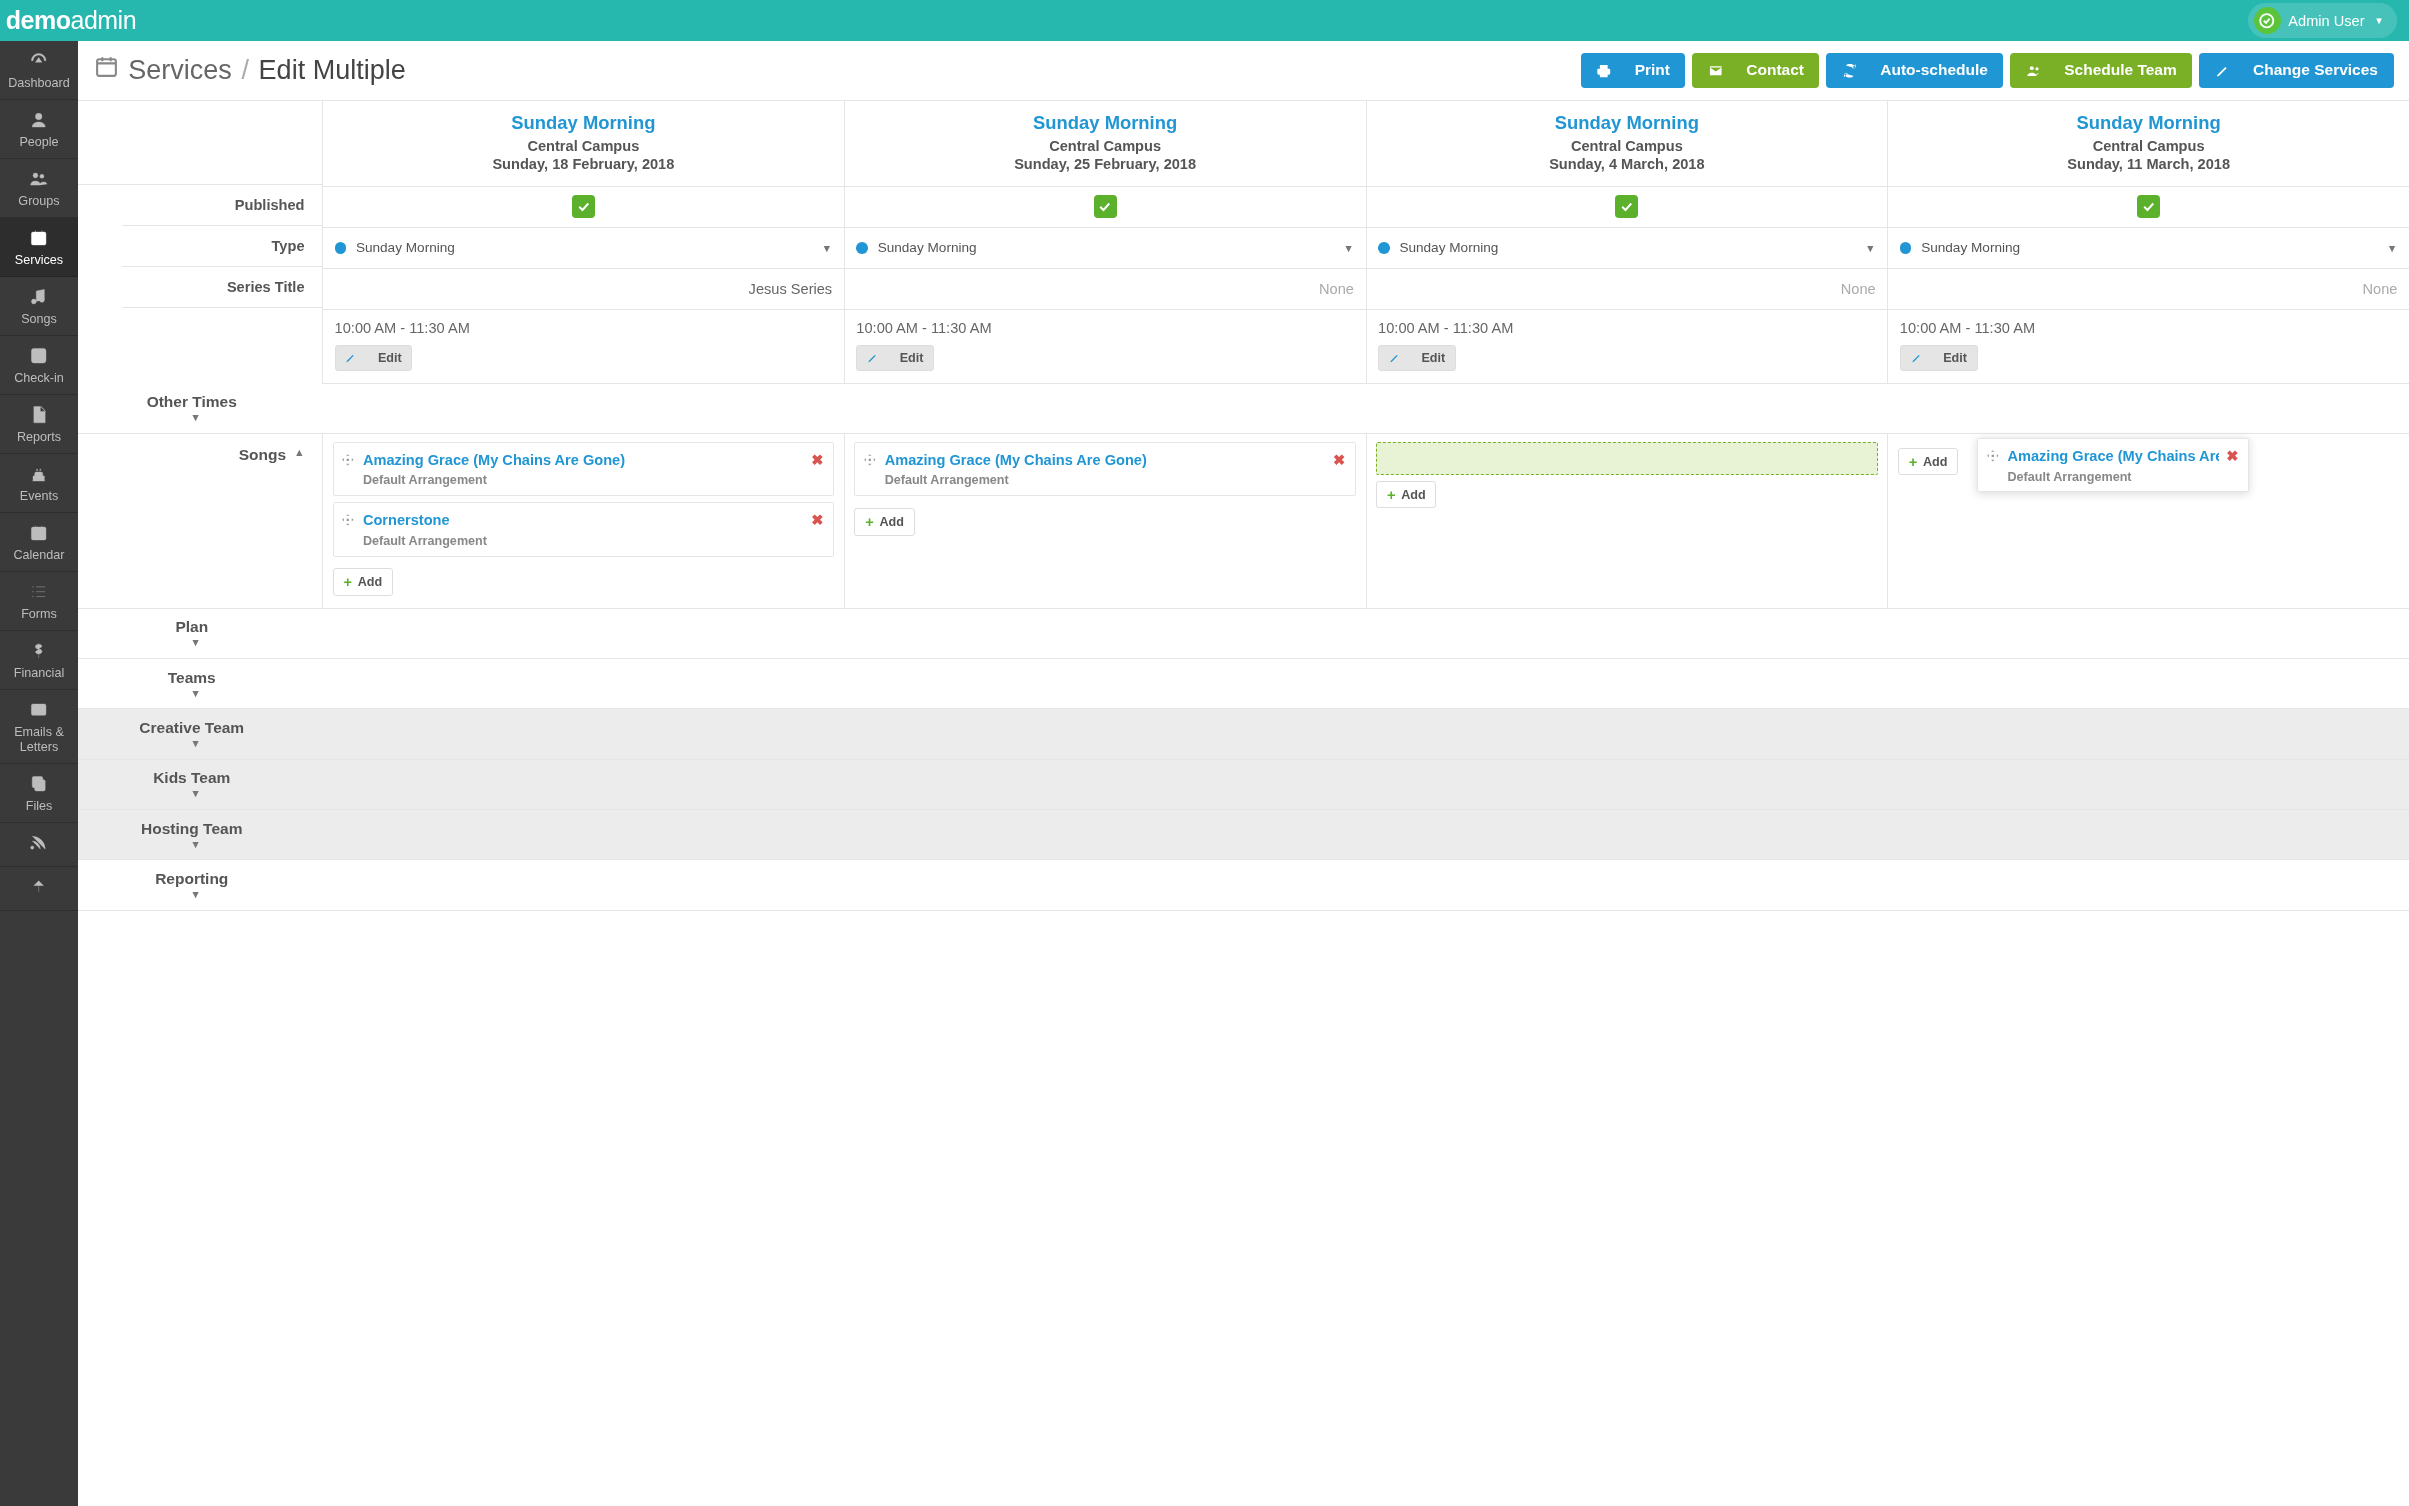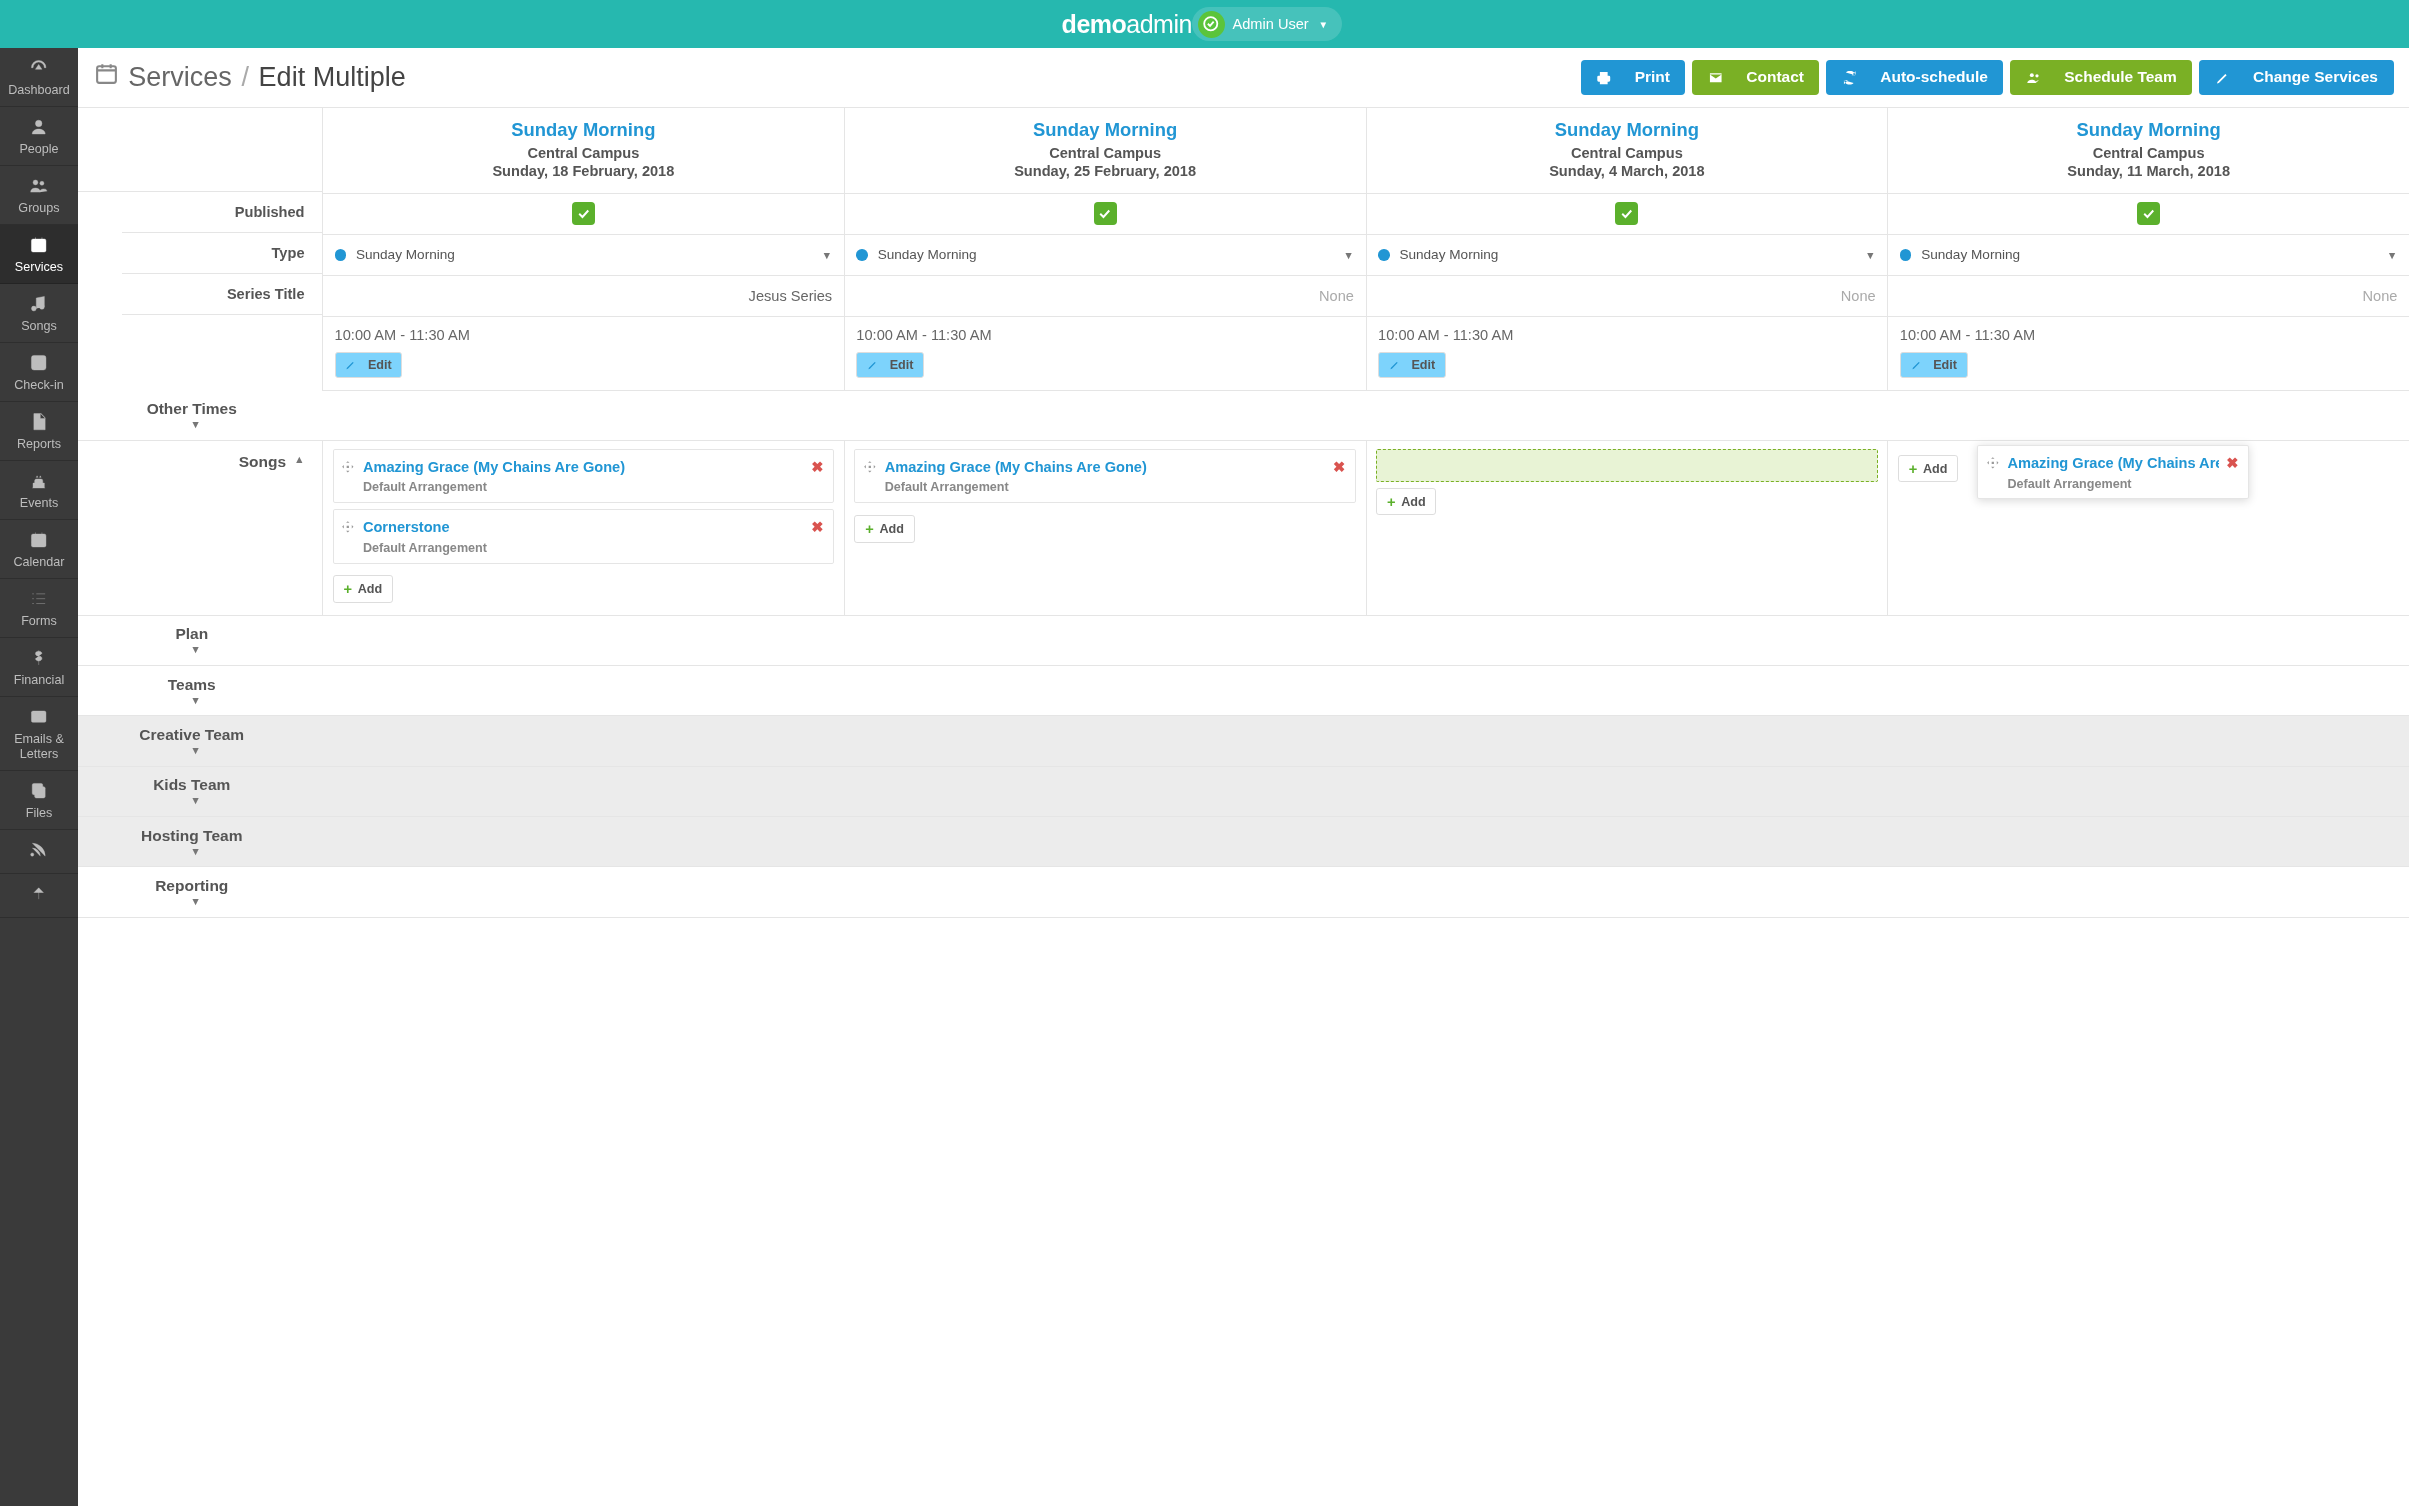--- a/index.html
+++ b/index.html
@@ -1,19 +1,19 @@
 <!DOCTYPE html>
 <html><head>
 <meta charset="utf-8">
 <style>
 * { margin: 0; padding: 0; box-sizing: border-box; }
 body { font-family: -apple-system, BlinkMacSystemFont, "Segoe UI", Helvetica, Arial, sans-serif; font-size: 13.6px; color: #555; background: #fff; }
 
 
-.topbar { background: #26b8af; height: 48px; display: flex; align-items: center; justify-content: center; padding: 0 11.6px 0 5.8px; }
+.topbar { background: #26b8af; height: 41px; display: flex; align-items: center; justify-content: space-between; padding: 0 11.6px 0 5.8px; }
 .logo { color: #fff; font-size: 25px; font-weight: 300; letter-spacing: -0.5px; }
 .logo b { font-weight: 700; }
 .user-menu { display: flex; align-items: center; gap: 7.8px; background: rgba(255,255,255,0.15); border-radius: 19.4px; padding: 3.9px 13.6px 3.9px 5.8px; color: #fff; font-size: 14.6px; cursor: pointer; }
 .user-avatar { width: 27px; height: 27px; border-radius: 50%; background: #5bc43b; display: flex; align-items: center; justify-content: center; }
 .user-avatar svg { width: 17.5px; height: 17.5px; stroke: #fff; fill: none; stroke-width: 2.5; }
 .user-caret { font-size: 9.7px; margin-left: 1.9px; }
 
 
 .layout { display: flex; }
 .sidebar { width: 78px; background: #3a3a3a; min-height: calc(100vh - 41px); display: flex; flex-direction: column; }
@@ -58,21 +58,21 @@
 .type-select { display: flex; align-items: center; width: 100%; gap: 9.7px; cursor: pointer; }
 .dot { width: 11.6px; height: 11.6px; border-radius: 50%; background: #2196d4; flex-shrink: 0; }
 .type-select .caret { margin-left: auto; font-size: 10.7px; color: #777; }
 
 .series-input { width: 100%; border: none; outline: none; font-size: 14.6px; color: #666; background: transparent; text-align: right; }
 .series-input::placeholder { color: #aaa; }
 
 .cell.times-cell { flex-direction: column; align-items: flex-start; gap: 9.7px; padding-top: 9.7px; padding-bottom: 11.6px; }
 .rowlabels .cell.times-cell { align-items: flex-end; justify-content: flex-start; height: 74px; }
 .time-range { font-size: 14.6px; color: #666; }
-.edit-btn { display: inline-flex; align-items: center; gap: 11px; border: 1px solid #ddd; background: #7dd3fc; border-radius: 2.9px; padding: 4.9px 9.7px; font-size: 12.6px; font-weight: 700; color: #555; cursor: pointer; }
+.edit-btn { display: inline-flex; align-items: center; gap: 21px; border: 1px solid #ddd; background: #e5e5e5; border-radius: 2.9px; padding: 4.9px 9.7px; font-size: 12.6px; font-weight: 700; color: #555; cursor: pointer; }
 .edit-btn svg { width: 11.6px; height: 11.6px; fill: #2196d4; }
 
 
 .section-row { border-bottom: 1px solid #e5e5e5; padding: 9.7px 17.5px; font-weight: 700; font-size: 15.5px; color: #555; display: flex; align-items: center; }
 .section-row-inner { width: 245px; display: flex; justify-content: flex-end; align-items: center; padding-right: 17.5px; margin-left: -17.5px; flex-direction: column; }
 .section-row .caret { margin-left: 7.8px; font-size: 10.7px; color: #777; }
 .section-row.grey { background: #ececec; }
 
 
 .songs-row { display: flex; border-bottom: 1px solid #e5e5e5; }

